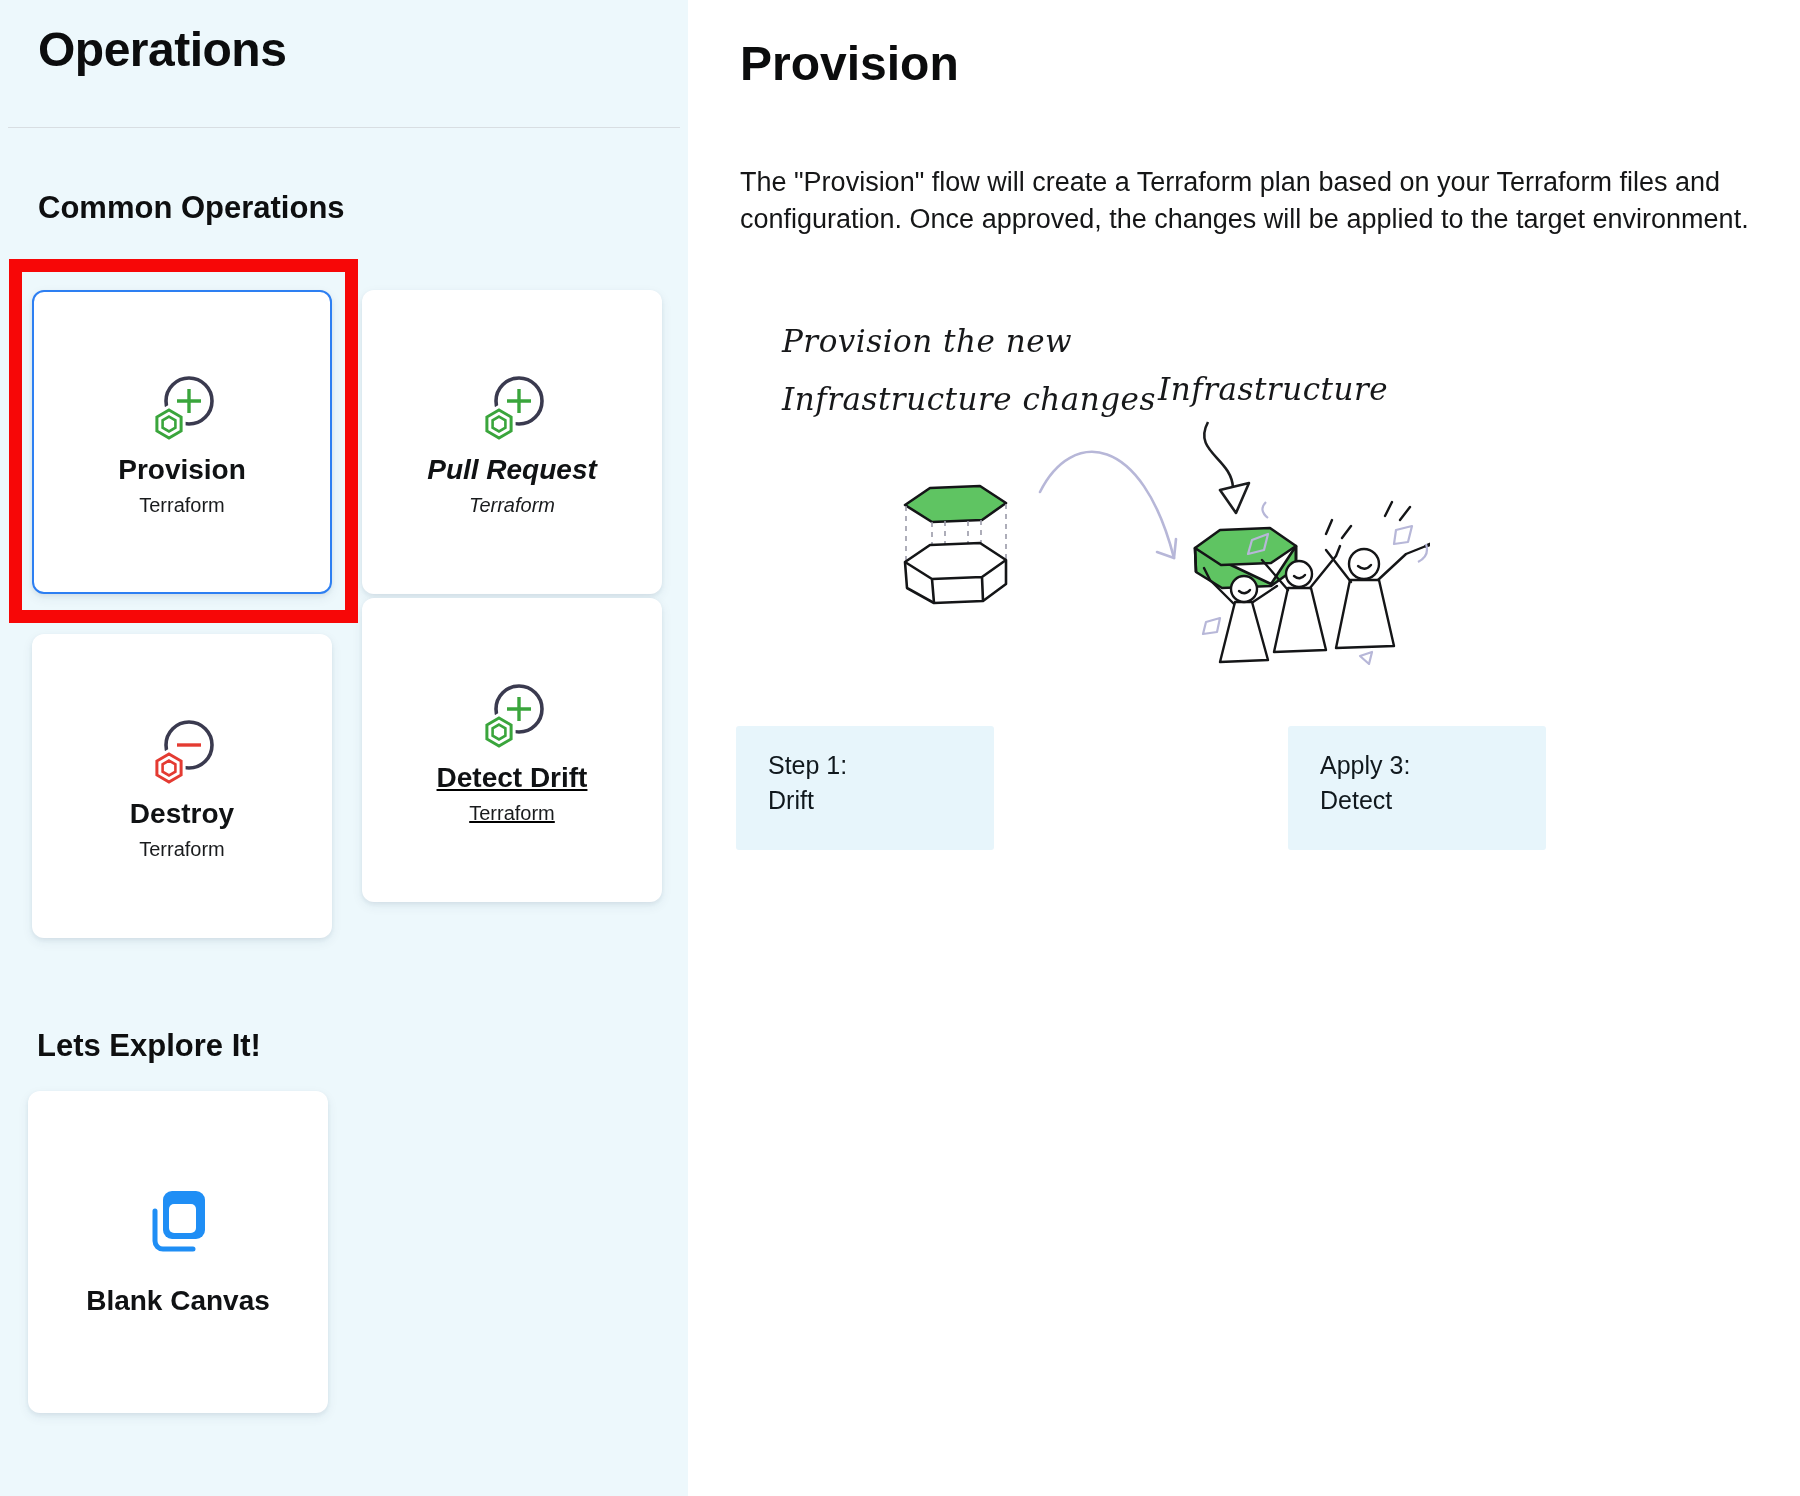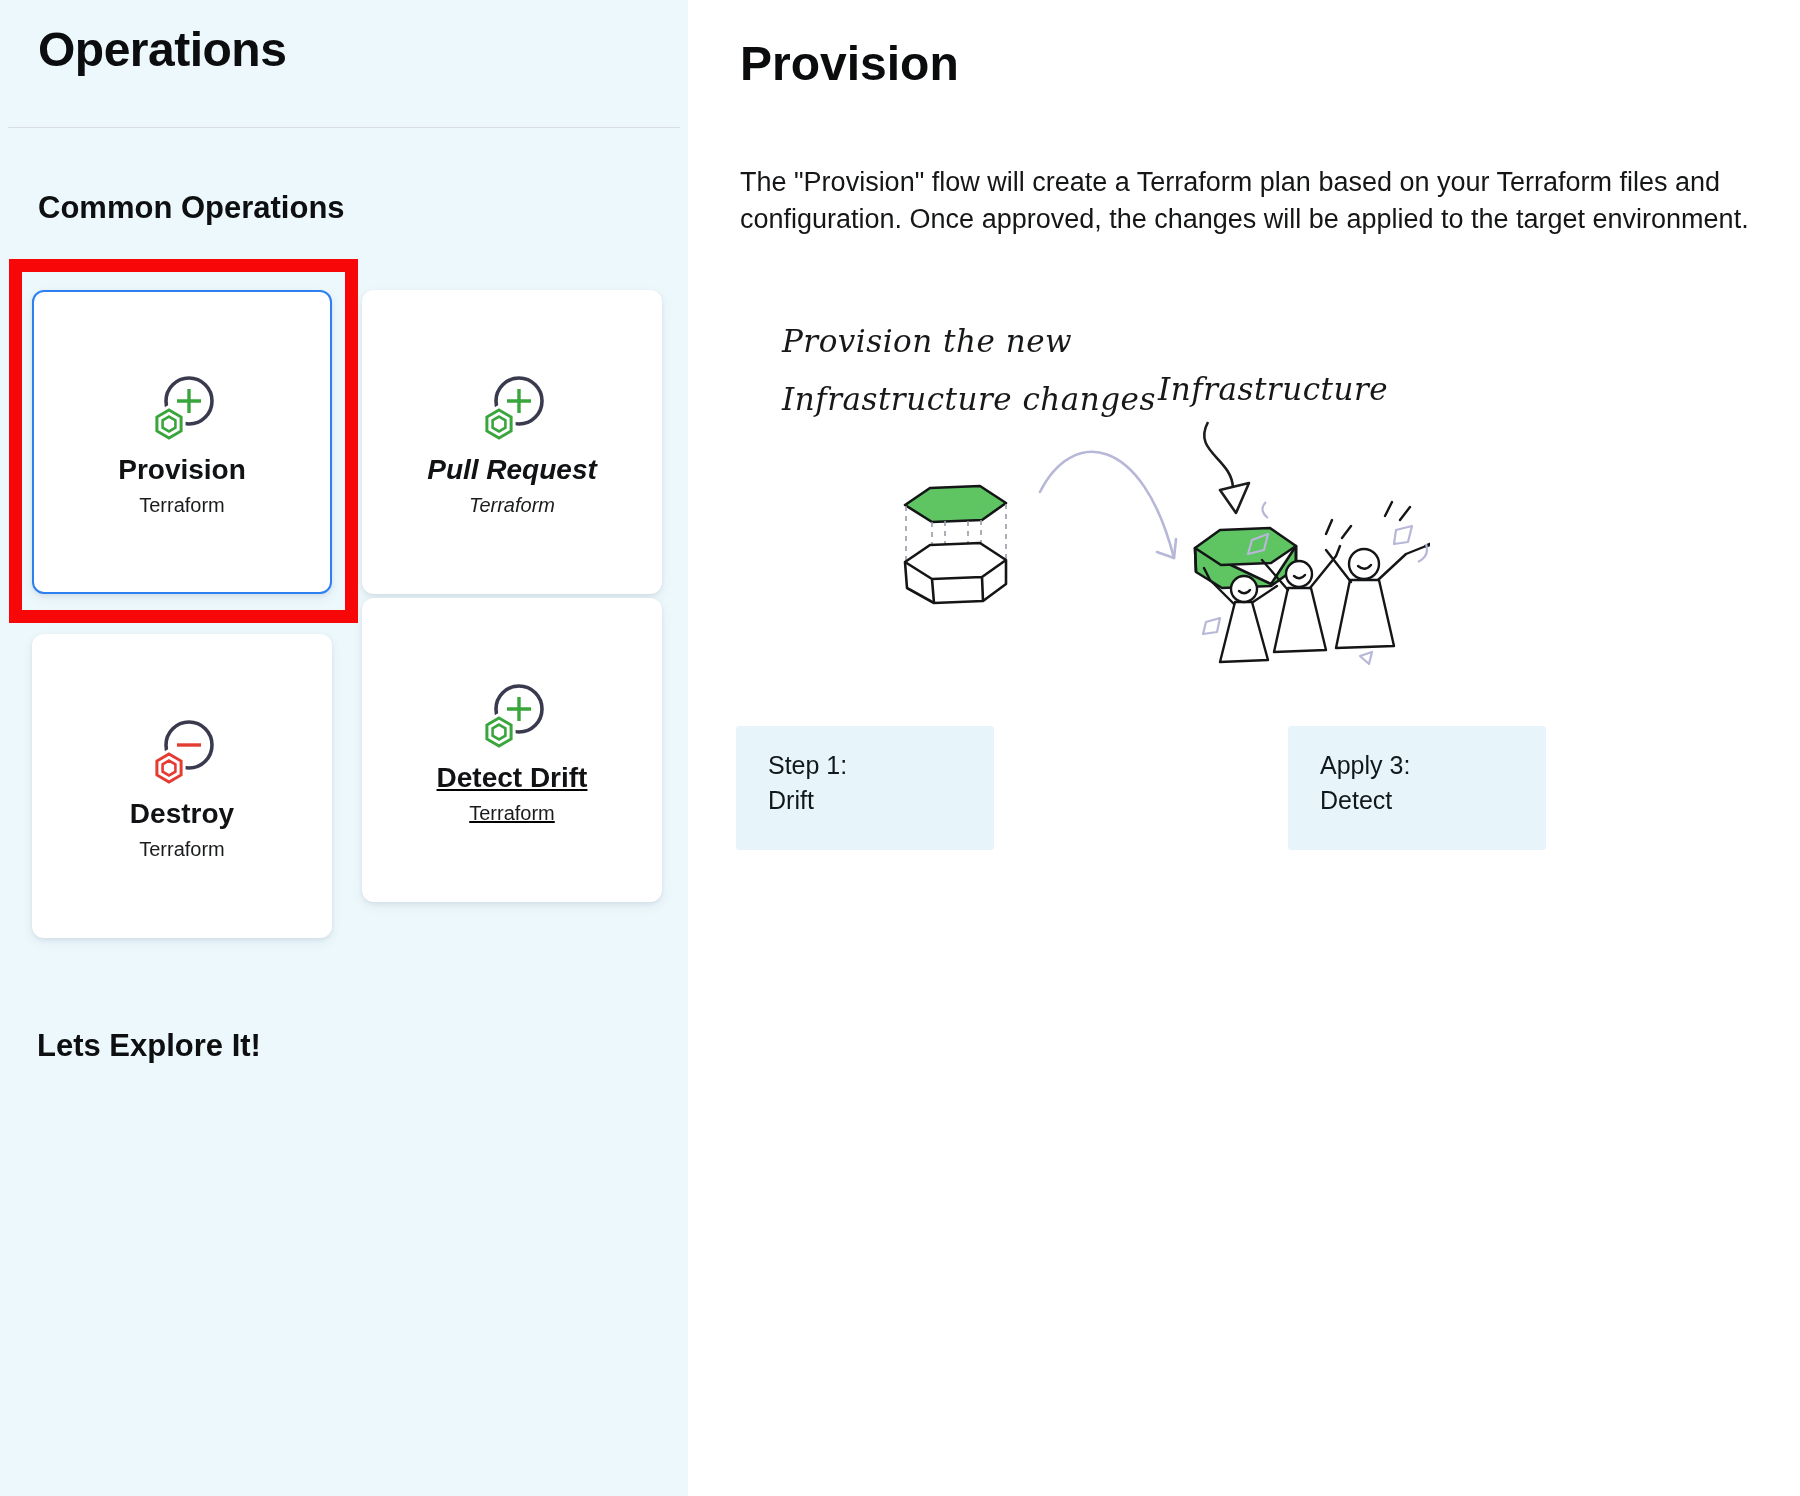--- a/index.html
+++ b/index.html
@@ -110,20 +110,28 @@
         <polygon points="26,42 38.1,49 38.1,63 26,70 13.9,63 13.9,49" fill="#ffffff" stroke="#3aa53c" stroke-width="3"></polygon>
         <polygon points="26,48.6 32.4,52.3 32.4,59.7 26,63.4 19.6,59.7 19.6,52.3" fill="none" stroke="#3aa53c" stroke-width="2.6"></polygon>
       </g>
     </svg>
     <div class="card-label">Detect Drift</div>
     <div class="card-sublabel">Terraform</div>
   </div>
 
   <div class="section-heading heading-explore">Lets Explore It!</div>
 
+  <div class="card card-blank">
+    <svg width="66" height="66" viewBox="0 0 66 66">
+      <path d="M10 24 V54 a8 8 0 0 0 8 8 H48" fill="none" stroke="#1f8ef5" stroke-width="5" stroke-linecap="round"></path>
+      <rect x="18" y="4" width="42" height="48" rx="9" fill="#1f8ef5"></rect>
+      <rect x="24" y="17" width="27" height="29" rx="5" fill="#ffffff"></rect>
+    </svg>
+    <div class="card-label">Blank Canvas</div>
+  </div>
 
   <div class="red-annotation"></div>
 </div>
 
 <div class="main">
   <div class="main-title">Provision</div>
   <div class="main-description">The "Provision" flow will create a Terraform plan based on your Terraform files and configuration. Once approved, the changes will be applied to the target environment.</div>
 
   <svg class="illustration" viewBox="0 0 690 370">
 

